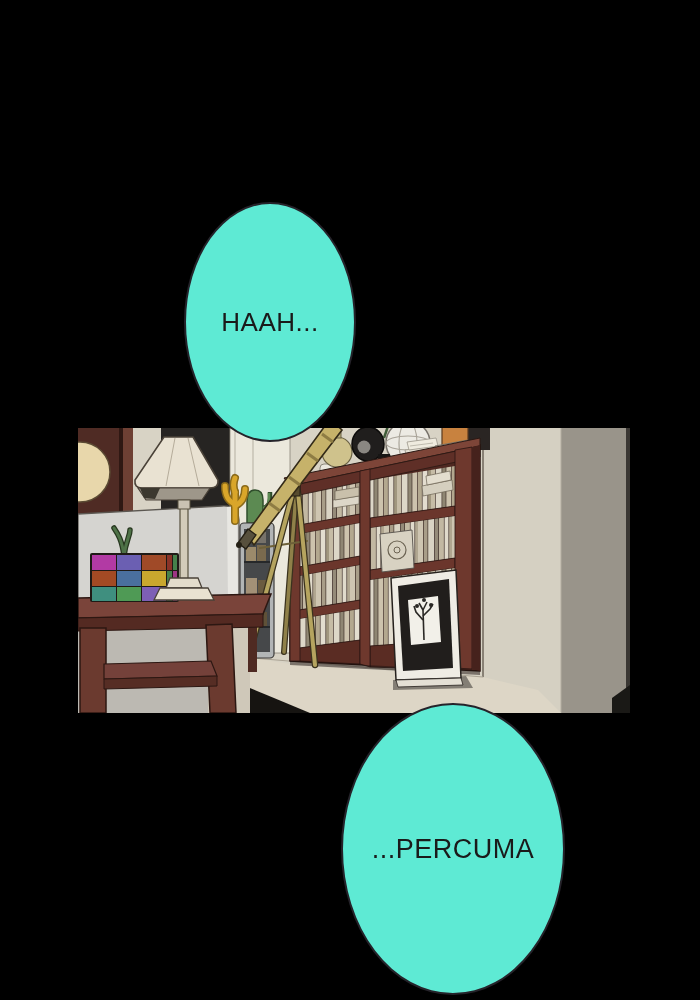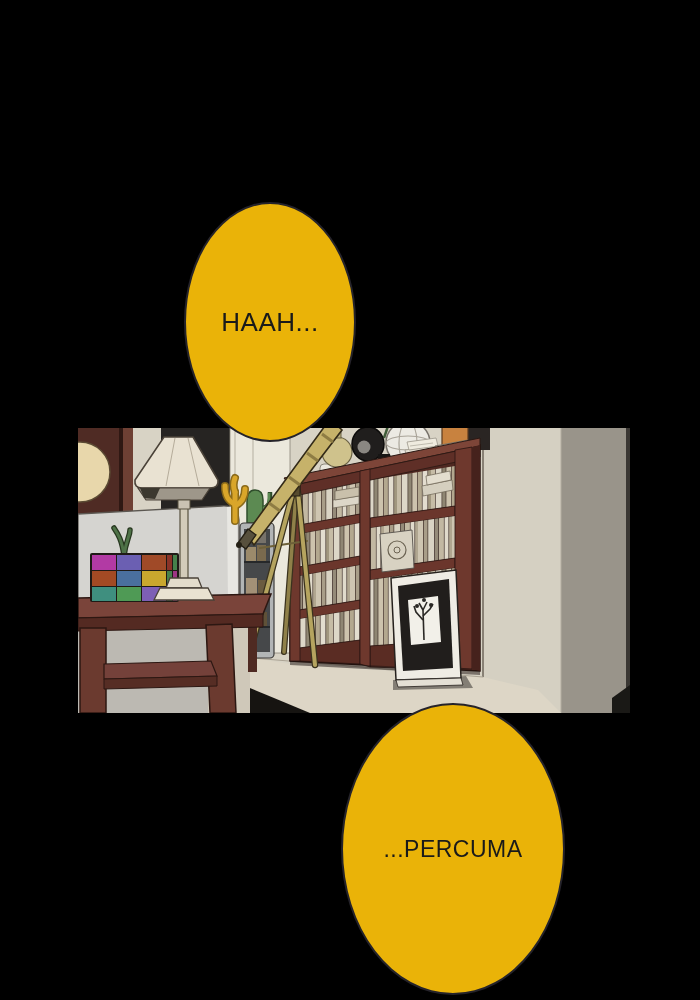--- a/index.html
+++ b/index.html
@@ -6,31 +6,31 @@
   #screen{
     position:relative;width:700px;height:1000px;background:#000000;
     overflow:hidden;font-family:"Liberation Sans",sans-serif;
   }
   .panel{
     position:absolute;left:78px;top:428px;width:552px;height:285px;
     overflow:hidden;background:#d8d3c5;
   }
   .panel svg{display:block;}
   .bubble{
-    position:absolute;background:#eab308;border:2px solid #25232a;
+    position:absolute;background:#5eead4;border:2px solid #25232a;
     border-radius:50%;display:flex;align-items:center;justify-content:center;
     box-sizing:border-box;color:#1a1a1a;
   }
   #bubble1{left:184px;top:202px;width:172px;height:240px;}
   #bubble2{left:341px;top:703px;width:224px;height:292px;}
   .speech-text{
     font-size:26px;letter-spacing:0.5px;line-height:33px;color:#1a1a1a;
     font-family:"Liberation Sans",sans-serif;white-space:nowrap;
   }
-  #bubble2 .speech-text{font-size:23px;}
+  #bubble2 .speech-text{font-size:27px;}
 </style>
 </head>
 <body>
 
 <div id="screen">
 
   <div class="panel">
     <svg width="552" height="285" viewBox="0 0 552 285">
       <defs>
         <pattern id="bk1" width="34" height="300" patternUnits="userSpaceOnUse">

